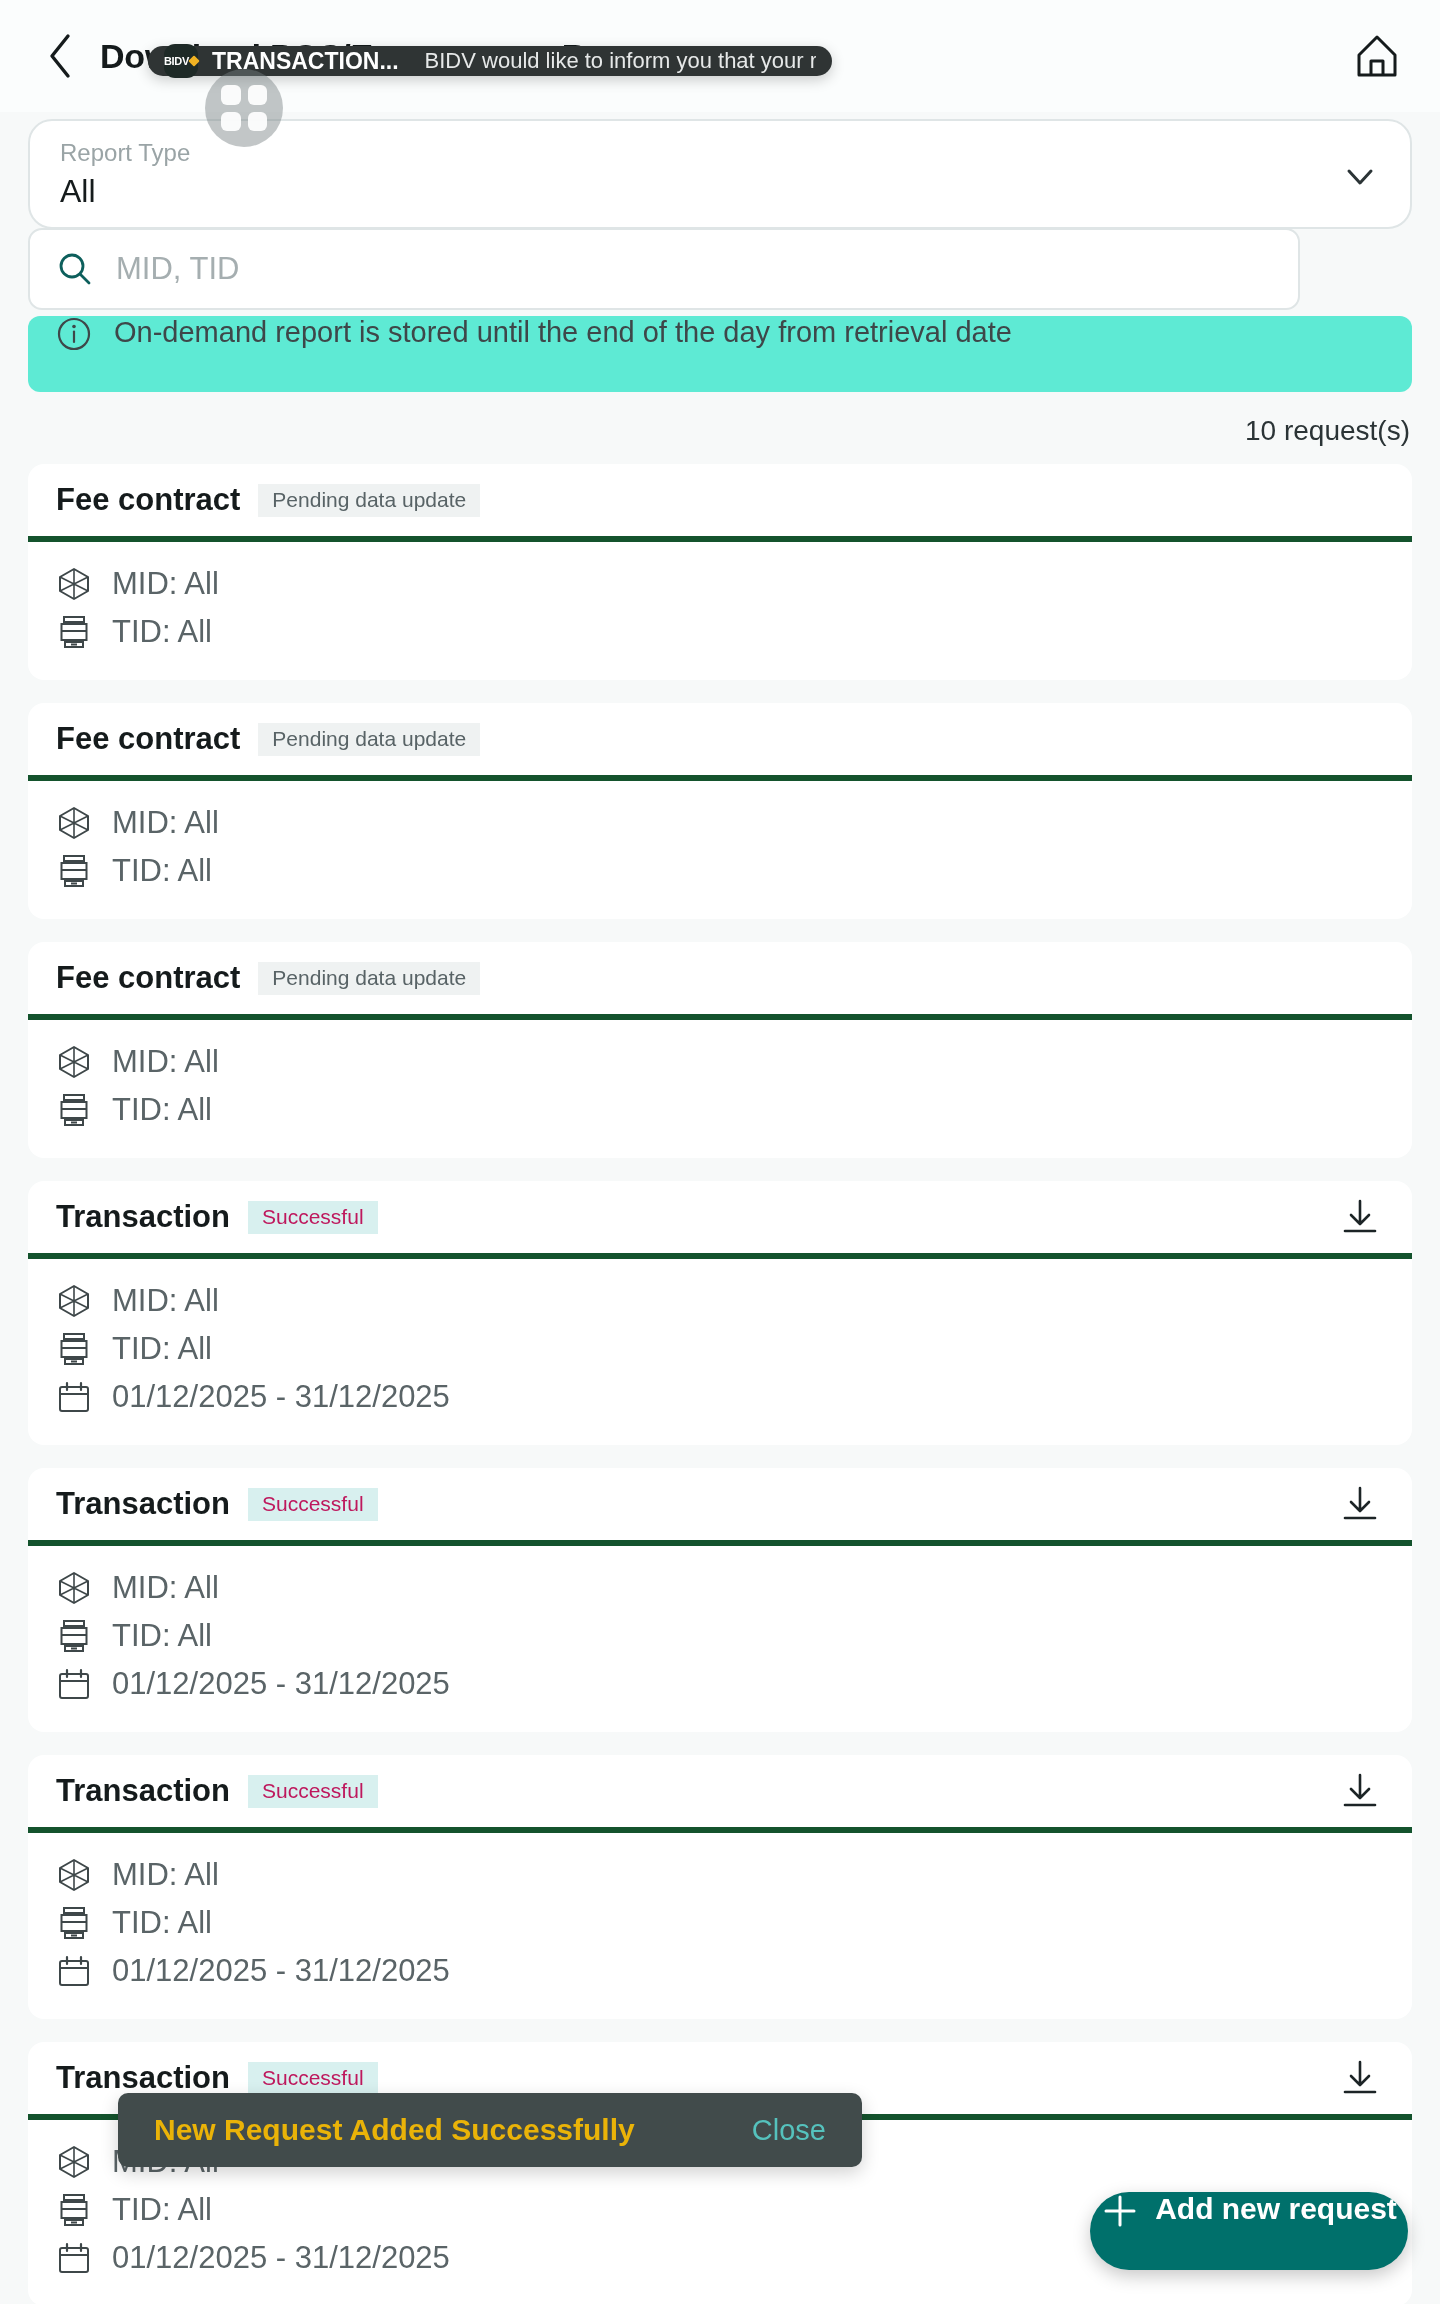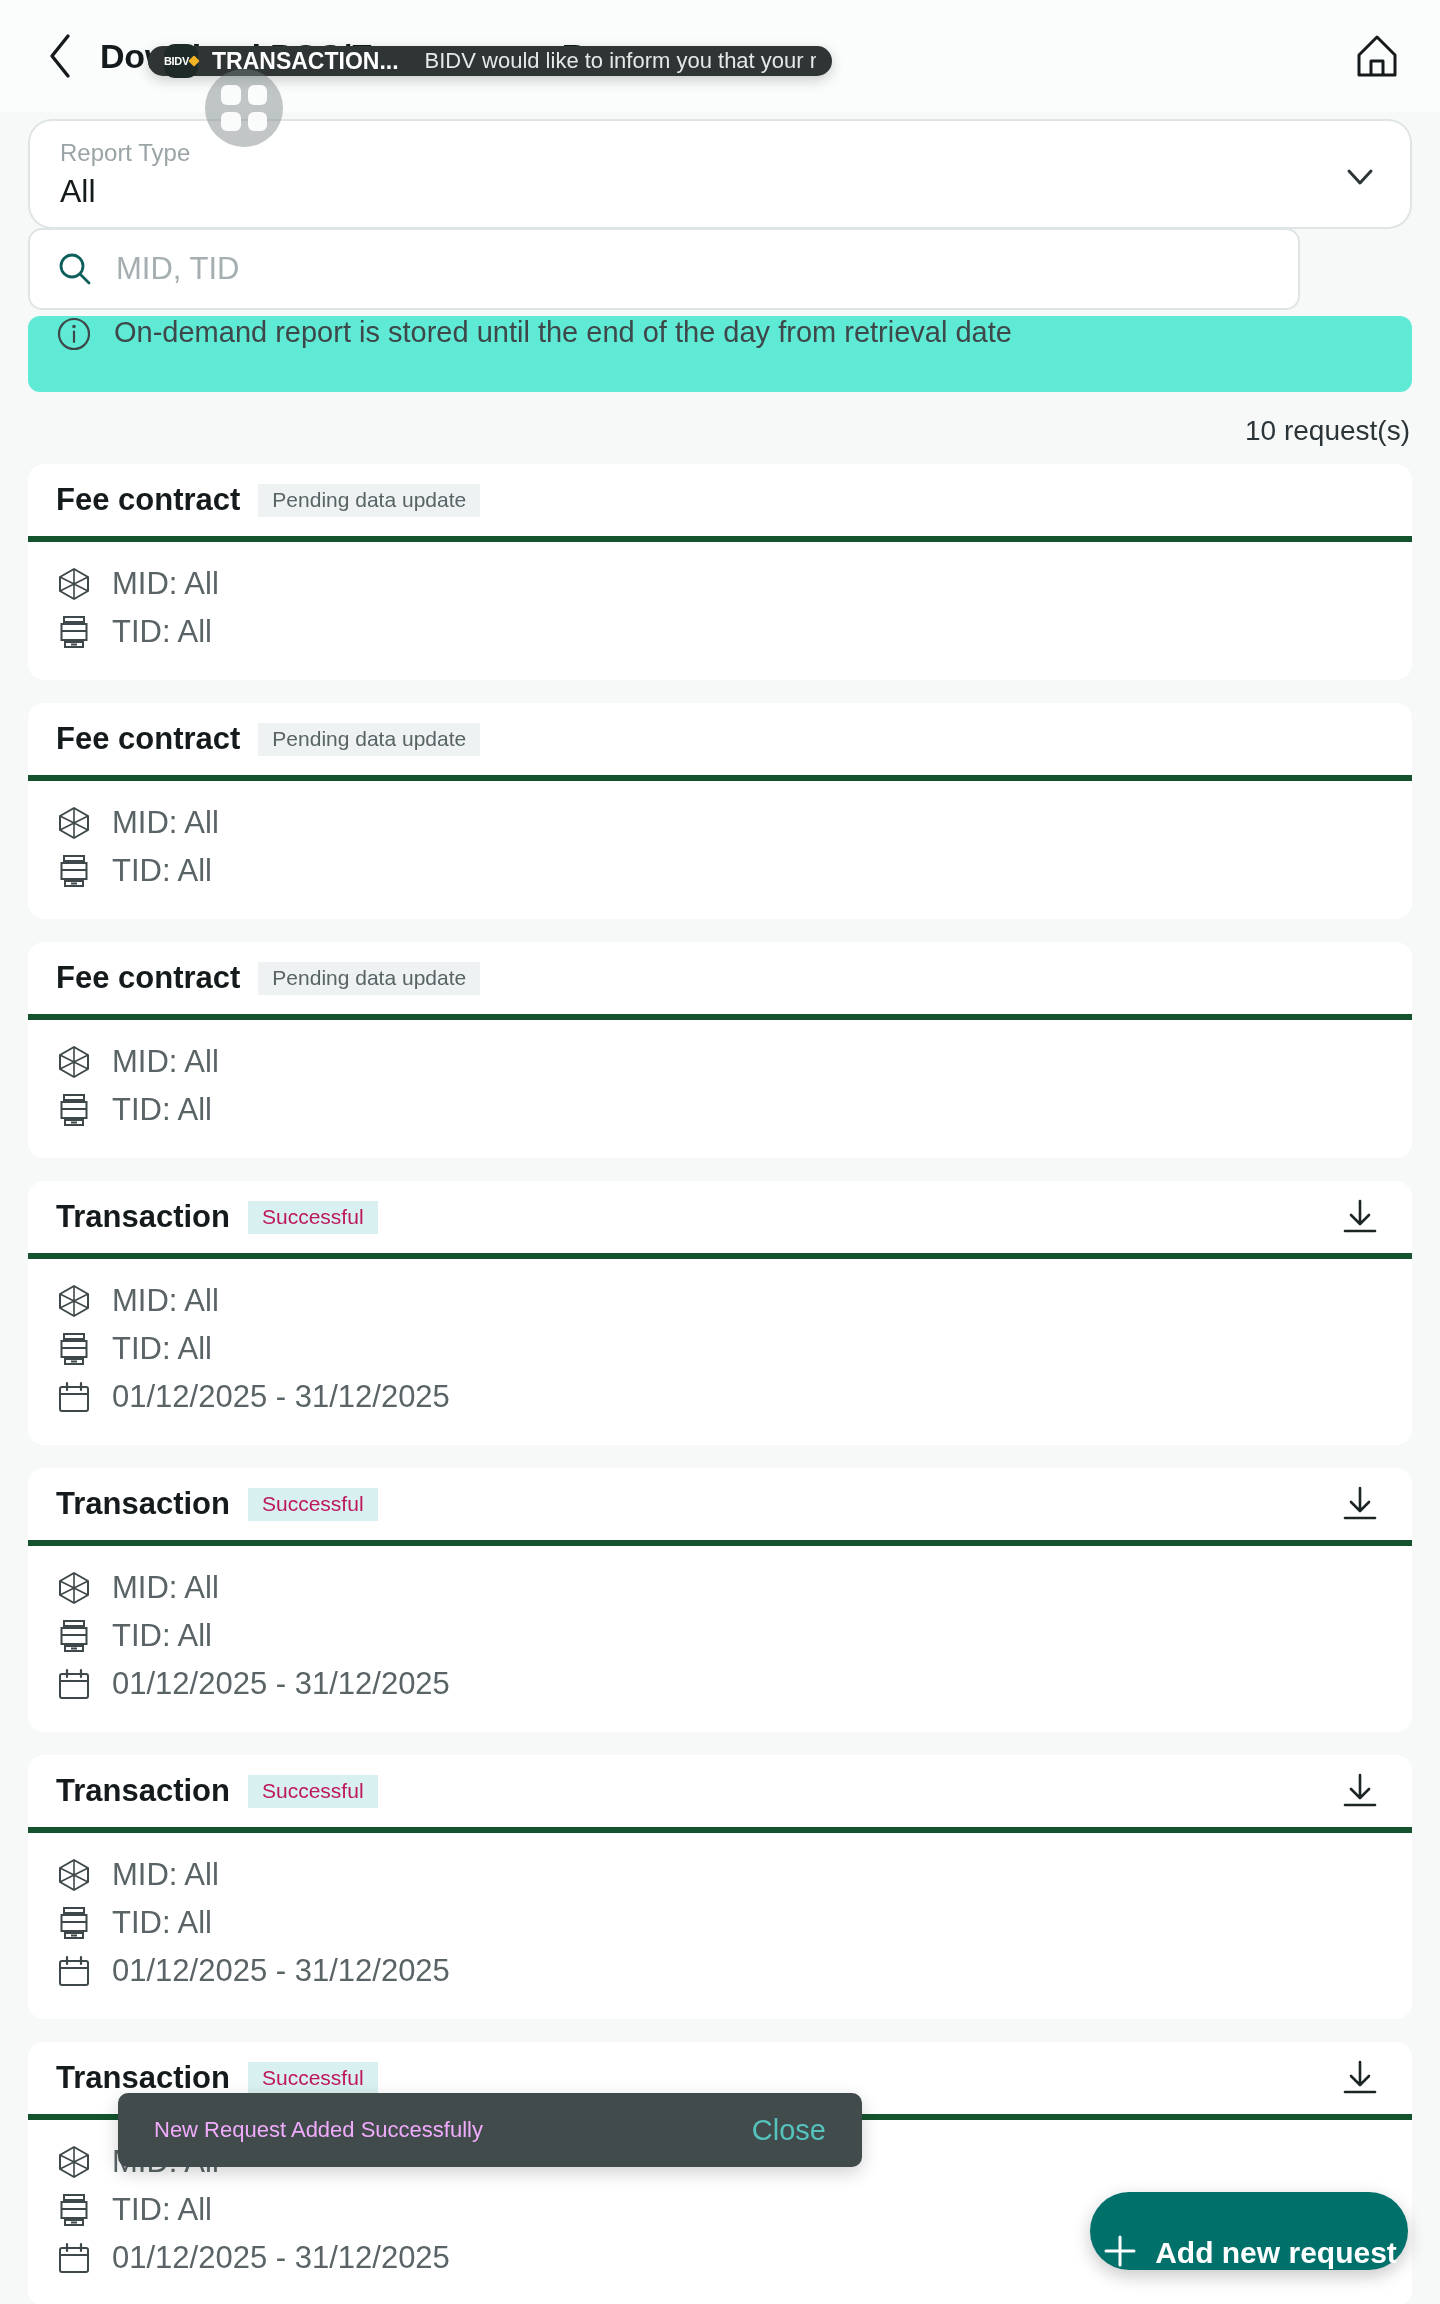--- a/index.html
+++ b/index.html
@@ -214,33 +214,33 @@
   .toast {
     position: absolute; left: 118px; top: 2093px;
     width: 744px; height: 74px;
     background: #414b4b;
     border-radius: 10px;
     display: flex; align-items: center;
     padding: 0 36px;
     z-index: 25;
     box-shadow: 0 6px 18px rgba(0,0,0,0.18);
   }
-  .toast-text { font-size: 22px; color: #f0abfc; }
+  .toast-text { font-size: 30px; color: #eab308; font-weight: bold; }
   .toast-action {
     margin-left: auto;
     font-size: 29px; color: #55c2bd; font-weight: 400;
   }
 
   
   .fab {
     position: absolute; left: 1090px; top: 2192px;
     width: 318px; height: 78px;
     background: #00706b;
     border-radius: 39px;
-    display: flex; align-items: flex-end; justify-content: center;
+    display: flex; align-items: flex-start; justify-content: center;
     z-index: 26;
     box-shadow: 0 6px 18px rgba(0,0,0,0.22);
   }
   .fab-plus { width: 38px; height: 38px; flex: none; }
   .fab-label {
     font-size: 30px; font-weight: 700; color: #ffffff;
     margin-left: 16px; white-space: nowrap;
   }
 </style>
 </head>

